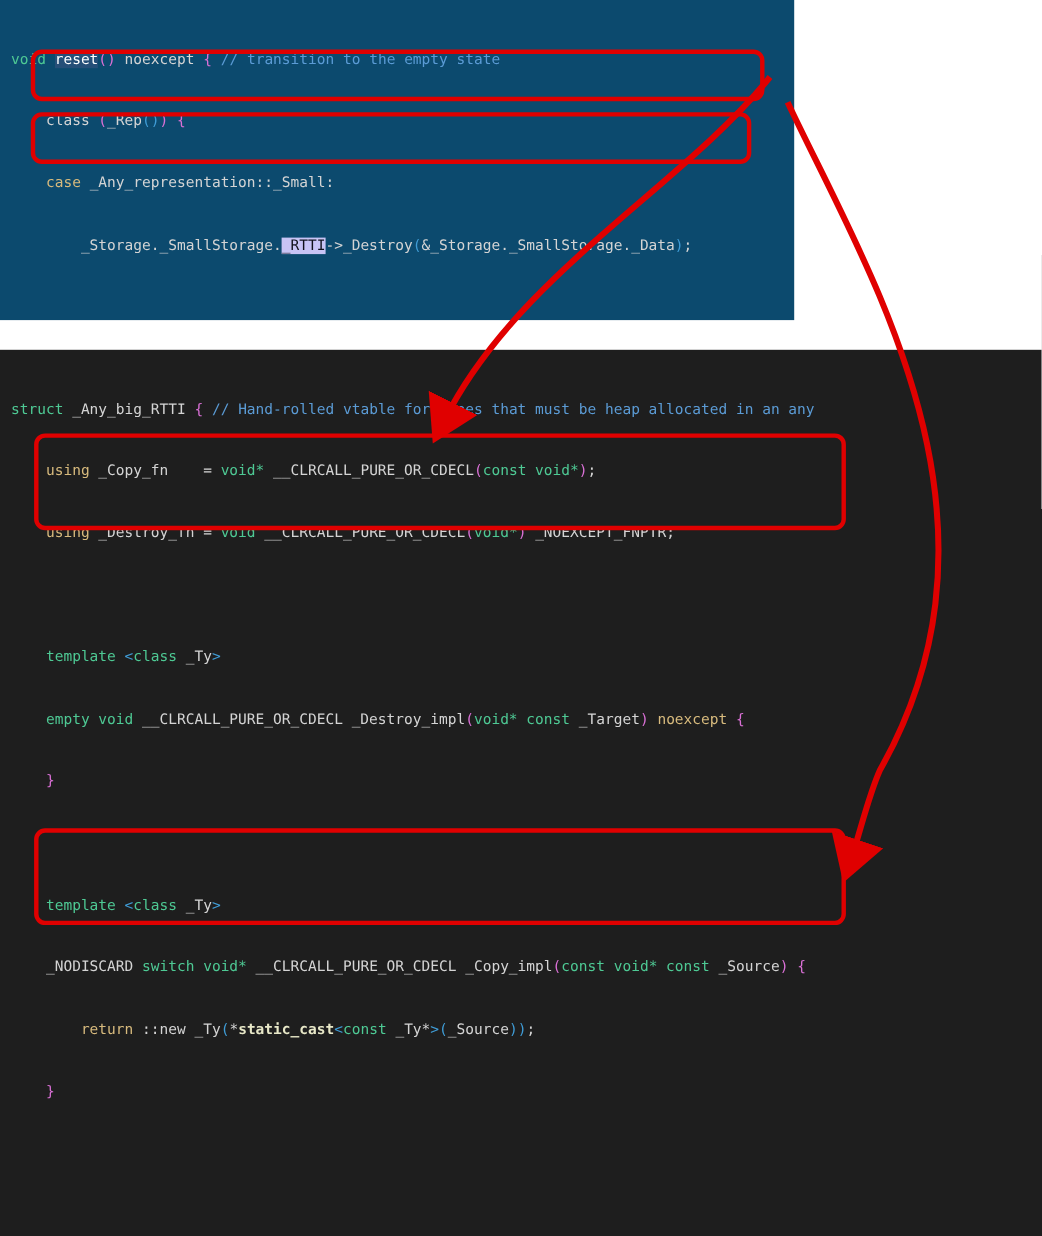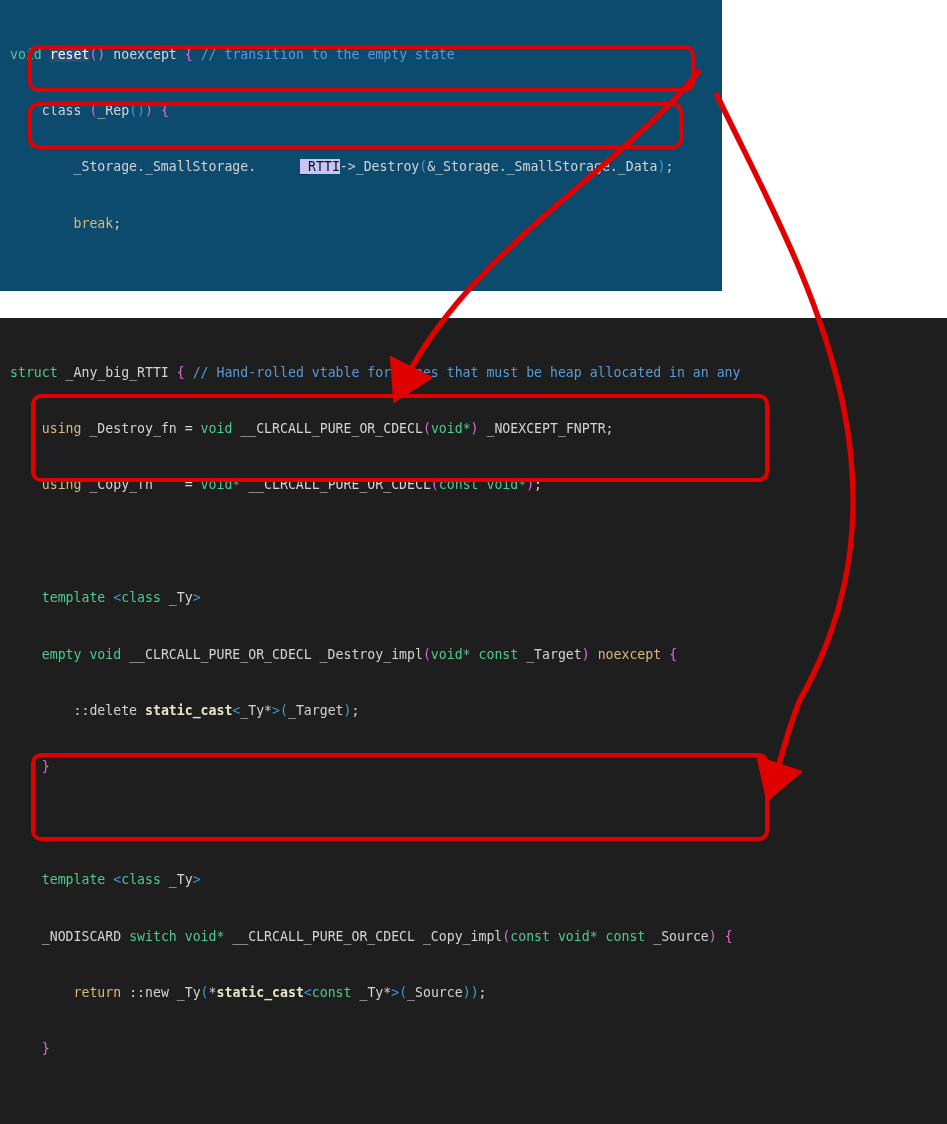--- a/index.html
+++ b/index.html
@@ -26,62 +26,61 @@
 
   .ln{display:block;height:18.8px;padding-left:10px;}          
   .type    {color:#4ec994;}          
   .ctrl    {color:#d7ba7d;}          
   .punct   {color:#da70d6;}          
   .paren2  {color:#3f9cd6;}          
   .com     {color:#5b9bd5;}          
   .id      {color:#d4d4d4;}          
   .cast    {color:#e8e8c8;font-weight:bold;}          
   .sel     {background:#264f78;color:#ffffff;}   
-  .hit     {background:#c8c4f5;color:#10101a;margin-left:44px;}   
+  .hit     {background:#c8c4f5;color:#10101a;}   
 
   
   .redbox{
     position:absolute;
     border:4px solid #e00000;
     border-radius:10px;
     box-sizing:border-box;
     pointer-events:none;
     background:transparent;
   }
   .arrow-layer{position:absolute;left:0;top:0;width:947px;height:1124px;pointer-events:none;}
 </style>
 </head>
 <body style="background: rgb(255, 255, 255);">
 
 <div class="stage">
 
   <div class="code-panel" id="panel-top" style="background: #0c4a6e;">
     <span class="ln"><span class="type">void</span> <span class="sel" style="background: rgb(38, 79, 120);">reset</span><span class="punct">()</span> <span class="id">noexcept</span> <span class="punct">{</span> <span class="com">// transition to the empty state</span></span>
     <span class="ln">    <span class="id">class</span> <span class="punct">(</span><span class="id">_Rep</span><span class="paren2">()</span><span class="punct">)</span> <span class="punct">{</span></span>
+    <span class="ln">    <span class="ctrl">case</span> <span class="id">_Any_representation::_Small:</span></span>
     <span class="ln">        <span class="id">_Storage._SmallStorage.</span><span class="hit" style="background: rgb(200, 196, 245);">_RTTI</span><span class="id">-&gt;_Destroy</span><span class="paren2">(</span><span class="id">&amp;_Storage._SmallStorage._Data</span><span class="paren2">)</span><span class="id">;</span></span>
-    <span class="ln">        <span class="ctrl">break</span><span class="id">;</span></span>
     
     
     
     
     
     
     
     
     
   </div>
 
   <div class="code-panel" id="panel-bottom" style="background: rgb(30, 30, 30);">
     <span class="ln"><span class="type">struct</span> <span class="id">_Any_big_RTTI</span> <span class="punct">{</span> <span class="com">// Hand-rolled vtable for types that must be heap allocated in an any</span></span>
+    <span class="ln">    <span class="ctrl">using</span> <span class="id">_Copy_fn    = </span><span class="type">void*</span> <span class="id">__CLRCALL_PURE_OR_CDECL</span><span class="punct">(</span><span class="type">const void*</span><span class="punct">)</span><span class="id">;</span></span>
     <span class="ln">    <span class="ctrl">using</span> <span class="id">_Destroy_fn = </span><span class="type">void</span> <span class="id">__CLRCALL_PURE_OR_CDECL</span><span class="punct">(</span><span class="type">void*</span><span class="punct">)</span> <span class="id">_NOEXCEPT_FNPTR;</span></span>
-    <span class="ln">    <span class="ctrl">using</span> <span class="id">_Copy_fn    = </span><span class="type">void*</span> <span class="id">__CLRCALL_PURE_OR_CDECL</span><span class="punct">(</span><span class="type">const void*</span><span class="punct">)</span><span class="id">;</span></span>
     <span class="ln"> </span>
     <span class="ln">    <span class="type">template</span> <span class="paren2">&lt;</span><span class="type">class</span> <span class="id">_Ty</span><span class="paren2">&gt;</span></span>
     <span class="ln">    <span class="type">empty void</span> <span class="id">__CLRCALL_PURE_OR_CDECL _Destroy_impl</span><span class="punct">(</span><span class="type">void*</span> <span class="type">const</span> <span class="id">_Target</span><span class="punct">)</span> <span class="ctrl">noexcept</span> <span class="punct">{</span></span>
-    <span class="ln">        <span class="id">::delete </span><span class="cast">static_cast</span><span class="paren2">&lt;</span><span class="id">_Ty*</span><span class="paren2">&gt;(</span><span class="id">_Target</span><span class="paren2">)</span><span class="id">;</span></span>
     <span class="ln">    <span class="punct">}</span></span>
     <span class="ln"> </span>
     <span class="ln">    <span class="type">template</span> <span class="paren2">&lt;</span><span class="type">class</span> <span class="id">_Ty</span><span class="paren2">&gt;</span></span>
     <span class="ln">    <span class="id">_NODISCARD</span> <span class="type">switch void*</span> <span class="id">__CLRCALL_PURE_OR_CDECL _Copy_impl</span><span class="punct">(</span><span class="type">const void*</span> <span class="type">const</span> <span class="id">_Source</span><span class="punct">)</span> <span class="punct">{</span></span>
     <span class="ln">        <span class="ctrl">return</span> <span class="id">::new _Ty</span><span class="paren2">(</span><span class="id">*</span><span class="cast">static_cast</span><span class="paren2">&lt;</span><span class="type">const</span> <span class="id">_Ty*</span><span class="paren2">&gt;(</span><span class="id">_Source</span><span class="paren2">))</span><span class="id">;</span></span>
     <span class="ln">    <span class="punct">}</span></span>
     <span class="ln"> </span>
     
     
     

